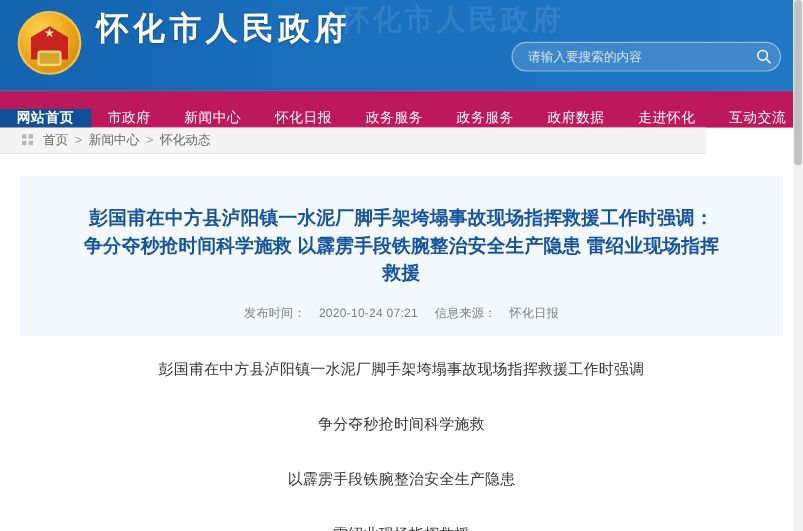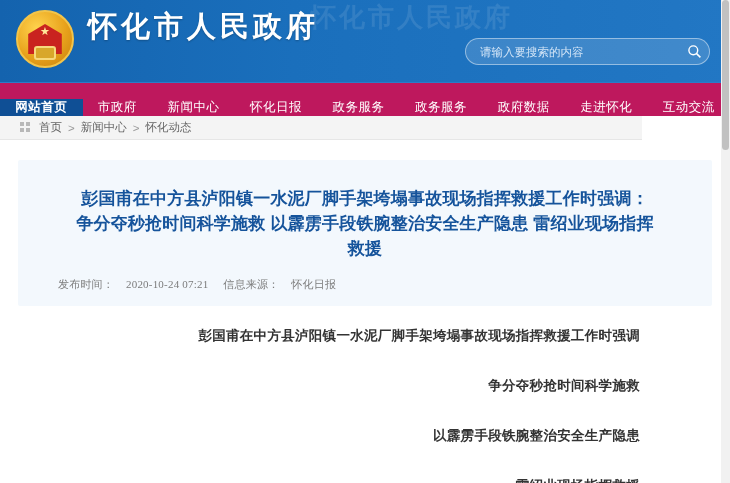--- a/index.html
+++ b/index.html
@@ -211,39 +211,37 @@
     color: #15539b;
     font-size: 17px;
     font-weight: bold;
     line-height: 25px;
     text-align: center;
     letter-spacing: 0.2px;
   }
   .article-title .ln { display: block; }
   .article-meta {
     margin-top: 16px;
-    text-align: left;
+    text-align: center;
     color: #7c7c7c;
     font-size: 11px;
     letter-spacing: 0.2px;
-    font-family: Liberation Serif, serif;
   }
   .article-meta span { margin: 0 6px; }
 
   .article-body {
     padding: 20px 90px 10px 90px;
   }
   .article-body p {
     margin: 0 0 30px 0;
     font-size: 13.5px;
     color: #333333;
     line-height: 20px;
-    text-align: right;
+    text-align: center;
     letter-spacing: 0.3px;
-    font-weight: bold;
   }
 
   
   .fake-scrollbar {
     position: absolute;
     right: 0;
     top: 0;
     width: 9px;
     height: 483px;
     background: #f1f1f1;

